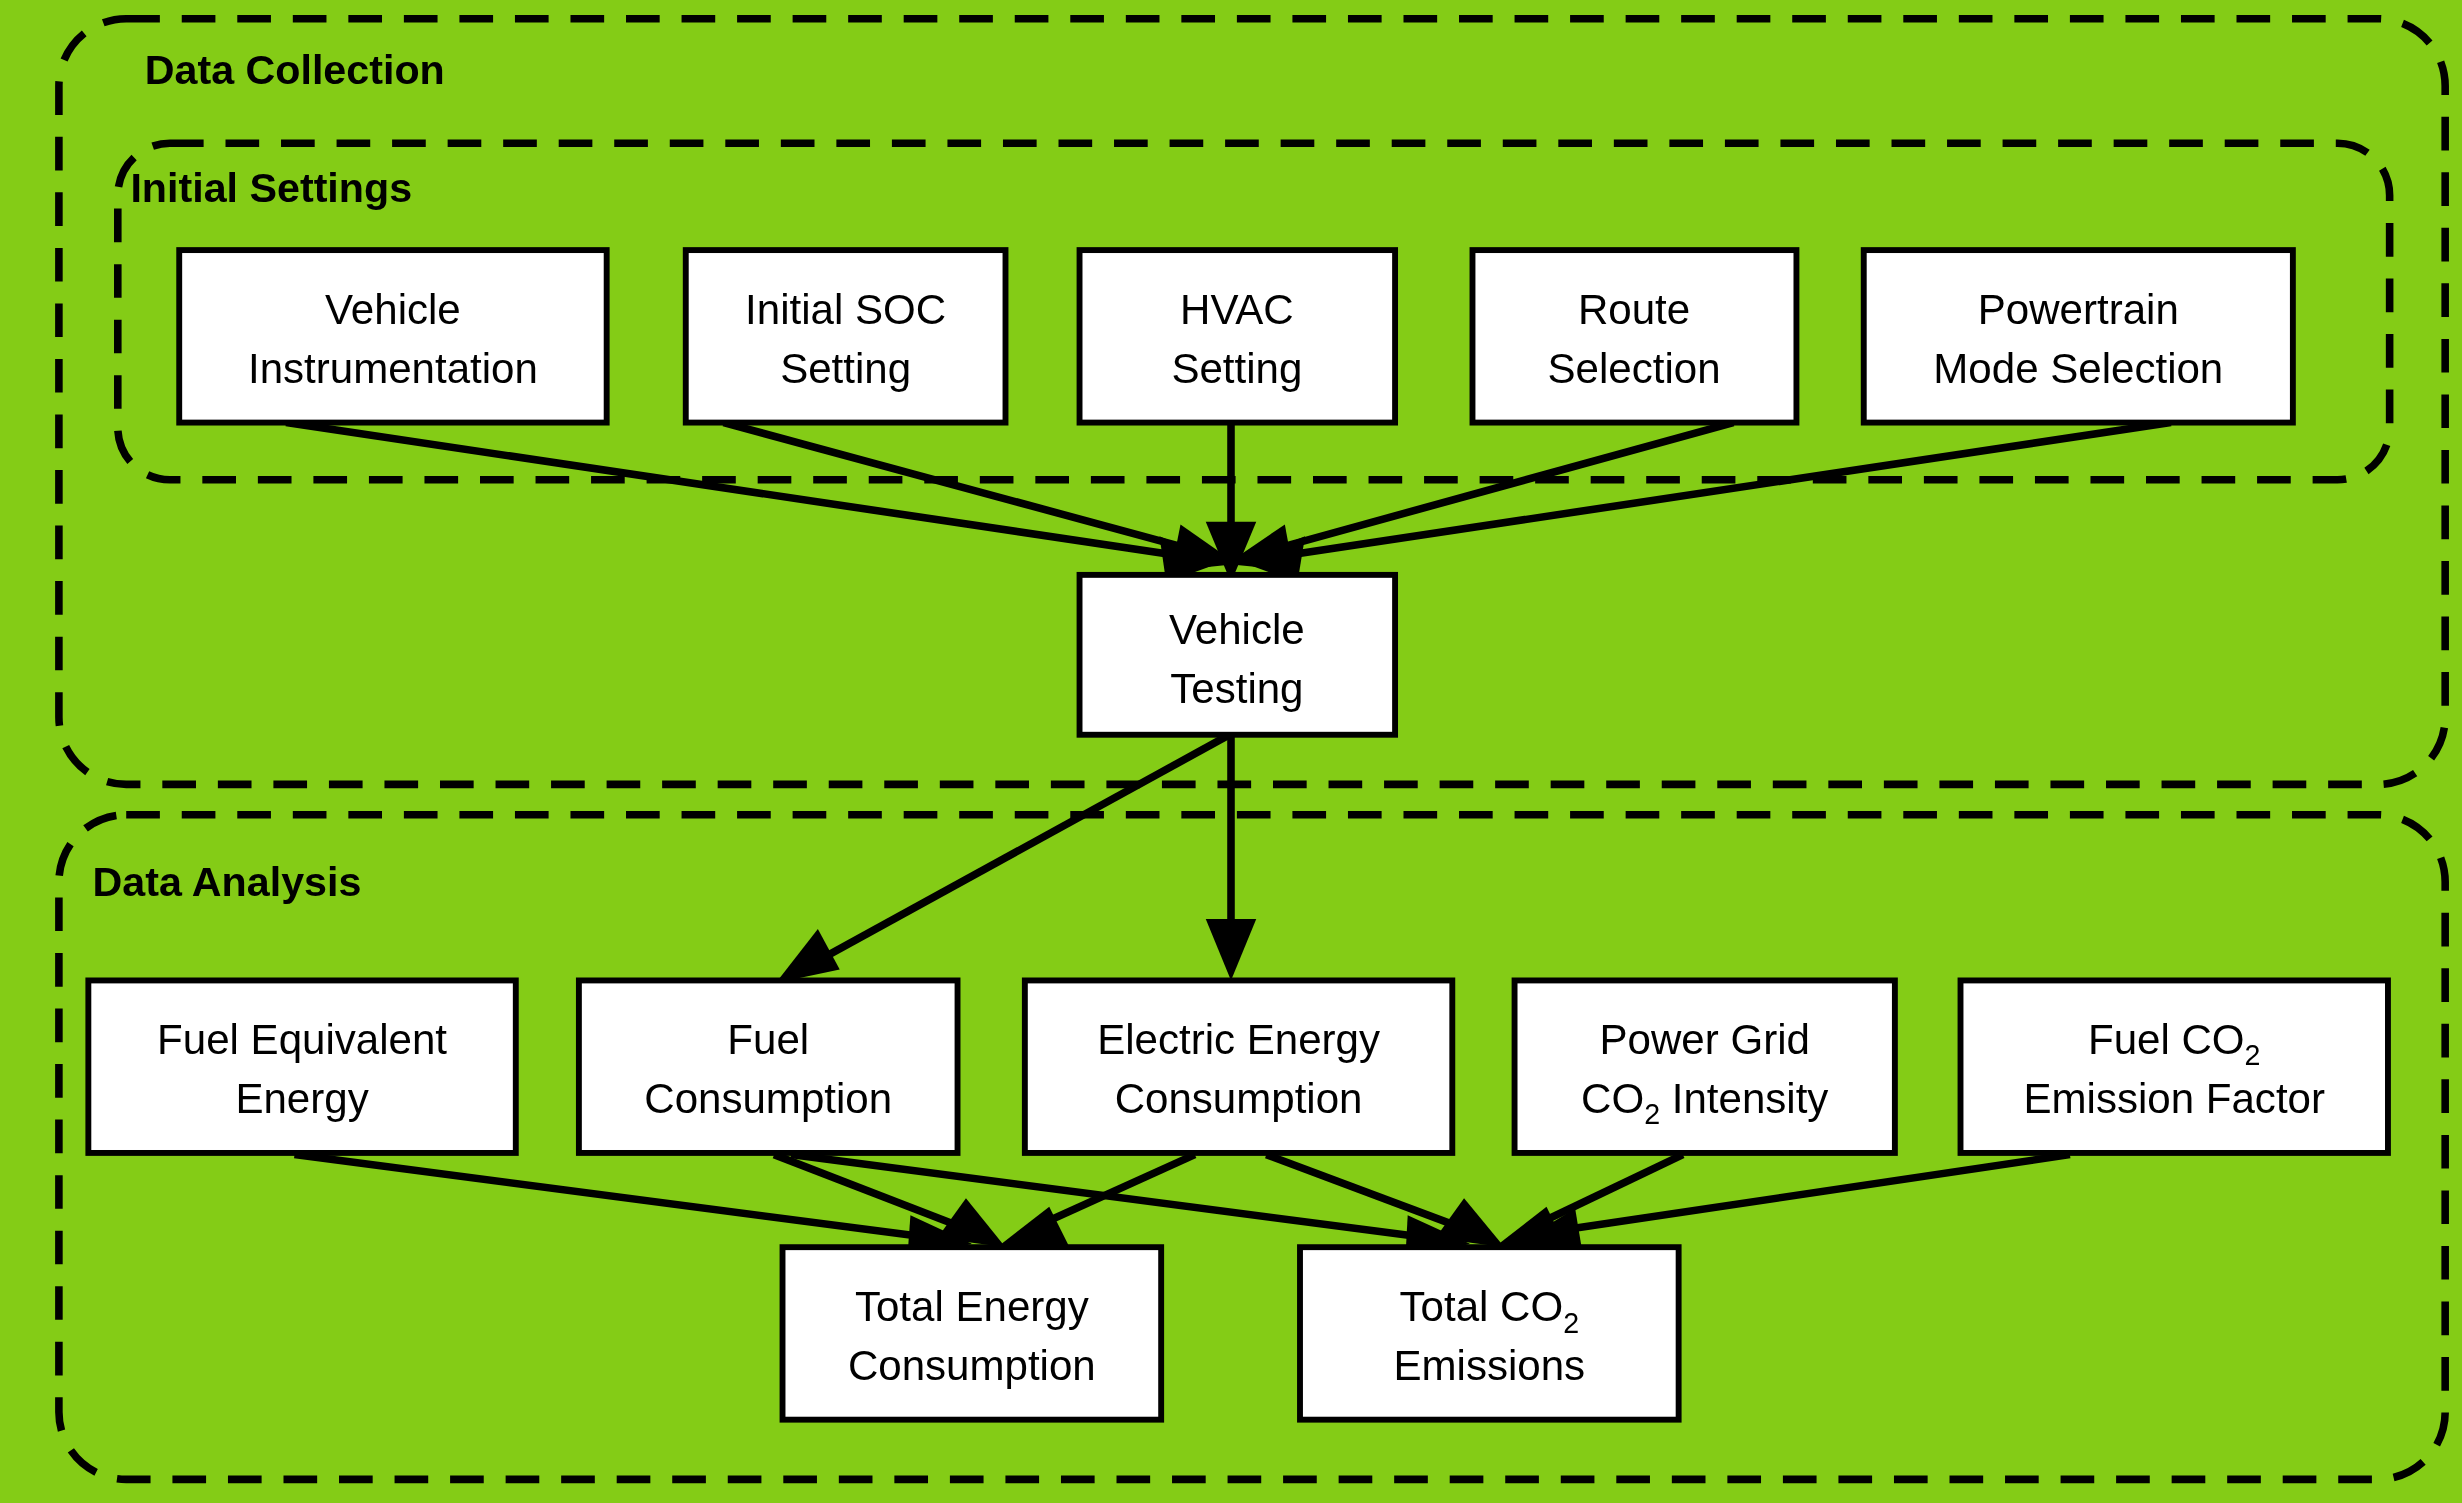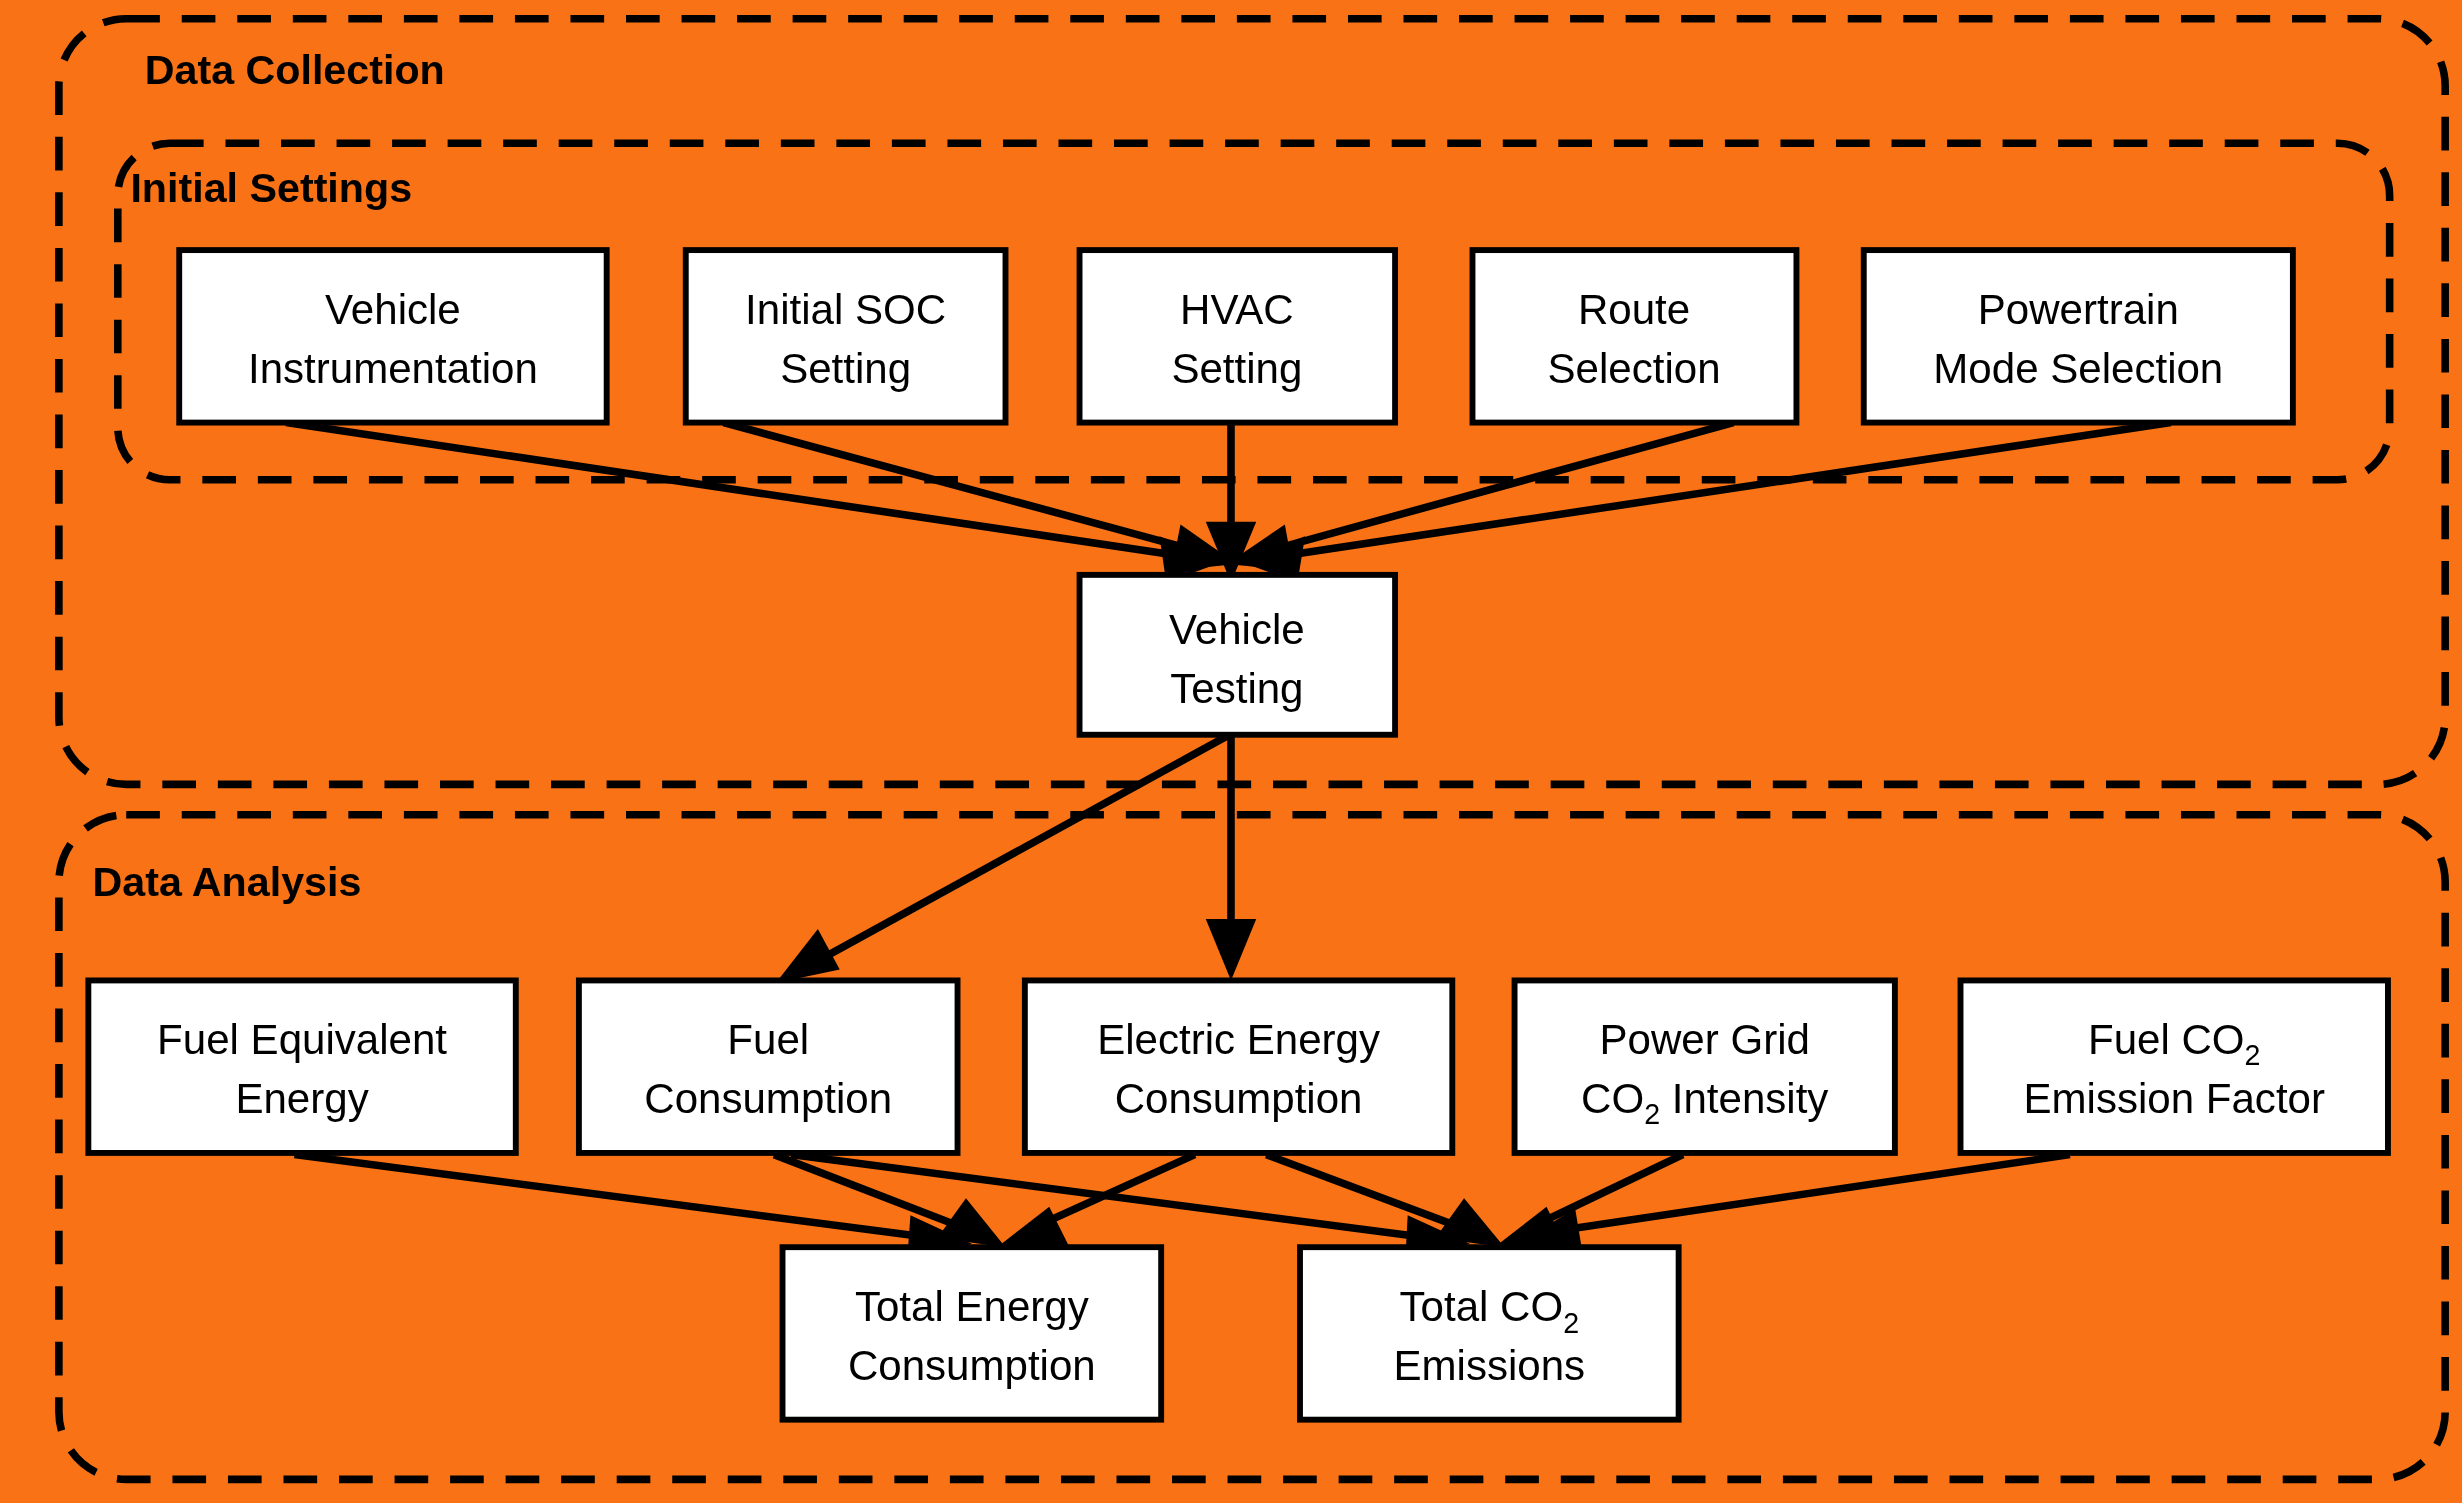--- a/index.html
+++ b/index.html
@@ -4,21 +4,21 @@
 <style>
   html, body {
     margin: 0;
     padding: 0;
     background: #ffffff;
   }
   #stage {
     position: relative;
     width: 2462px;
     height: 1504px;
-    background: #f97316;
+    background: #84cc16;
     font-family: "Liberation Sans", sans-serif;
     overflow: hidden;
   }
   svg#diagram {
     position: absolute;
     left: 0;
     top: 0;
     width: 2462px;
     height: 1504px;
     display: block;

